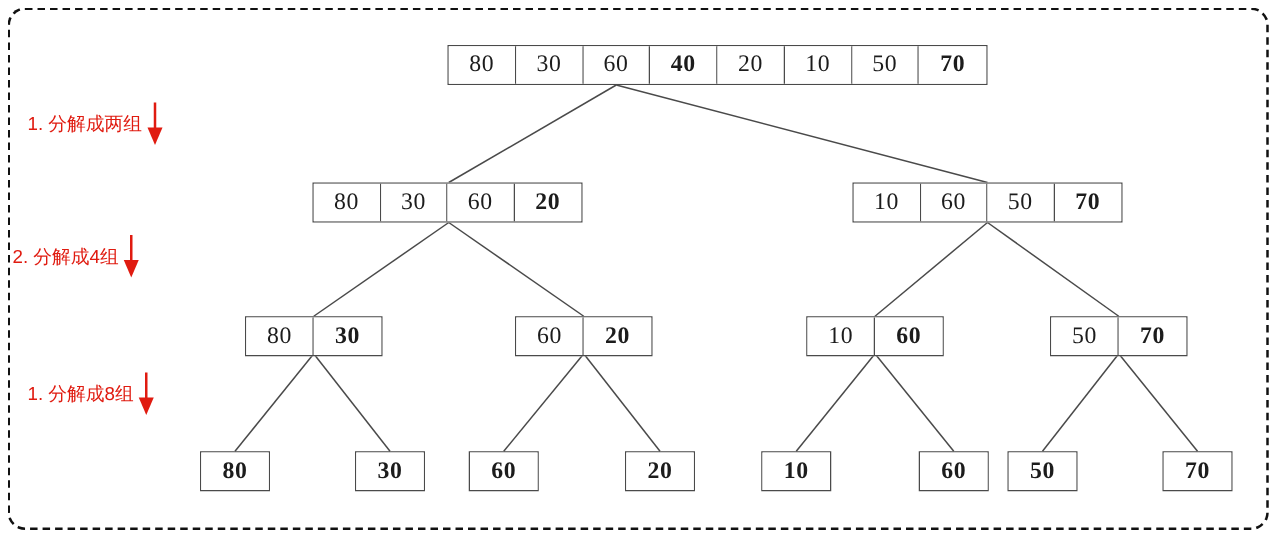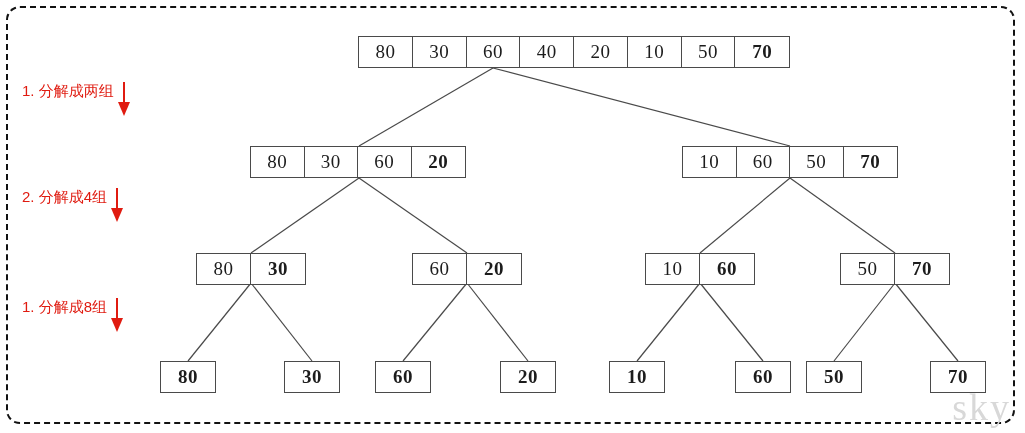--- a/index.html
+++ b/index.html
@@ -57,21 +57,21 @@
     border-right: 1px solid #4a4a4a;
     background: #ffffff;
   }
   .cell:last-child {
     border-right: none;
     font-weight: bold;
   }
   .step-label {
     position: absolute;
     display: flex;
-    align-items: flex-start;
+    align-items: center;
     gap: 4px;
     color: #e01b10;
     font-size: 15px;
     font-family: "Liberation Sans", "DejaVu Sans", sans-serif;
     white-space: nowrap;
     z-index: 4;
   }
   .step-text {
     color: #e01b10;
     font-size: 15px;
@@ -134,21 +134,21 @@
       <line x1="700" y1="283" x2="763" y2="361" stroke="#4a4a4a" stroke-width="1.2"></line>
       <line x1="895" y1="283" x2="834" y2="361" stroke="#4a4a4a" stroke-width="1.2"></line>
       <line x1="895" y1="283" x2="958" y2="361" stroke="#4a4a4a" stroke-width="1.2"></line>
     </svg>
 
   <div id="nodes-layer">
       <div class="node" style="left: 358px; top: 36px; width: 432px;">
         <div class="cell" style="width: 54px;">80</div>
         <div class="cell" style="width: 54px;">30</div>
         <div class="cell" style="width: 54px;">60</div>
-        <div class="cell" style="width: 54px;">40</div>
+        <div class="cell" style="width: 54px; font-weight: bold;">40</div>
         <div class="cell" style="width: 54px;">20</div>
         <div class="cell" style="width: 54px;">10</div>
         <div class="cell" style="width: 54px;">50</div>
         <div class="cell" style="width: 54px;">70</div>
       </div>
       <div class="node" style="left: 250px; top: 146px; width: 216px;">
         <div class="cell" style="width: 54px;">80</div>
         <div class="cell" style="width: 54px;">30</div>
         <div class="cell" style="width: 54px;">60</div>
         <div class="cell" style="width: 54px;">20</div>
@@ -202,31 +202,30 @@
     </div>
 
   <div id="steps-layer">
       <div class="step-label" style="left: 22px; top: 82px;">
         <span class="step-text">1. 分解成两组</span>
         <span class="arrow-down">
           <span class="shaft"></span>
           <span class="head"></span>
         </span>
       </div>
-      <div class="step-label" style="left: 22px; top: 188px;">
+      <div class="step-label" style="left: 10px; top: 188px;">
         <span class="step-text">2. 分解成4组</span>
         <span class="arrow-down">
           <span class="shaft"></span>
           <span class="head"></span>
         </span>
       </div>
       <div class="step-label" style="left: 22px; top: 298px;">
         <span class="step-text">1. 分解成8组</span>
         <span class="arrow-down">
           <span class="shaft"></span>
           <span class="head"></span>
         </span>
       </div>
     </div>
 
-  <div class="watermark">sky</div>
 
 </div>
 
 </body></html>

